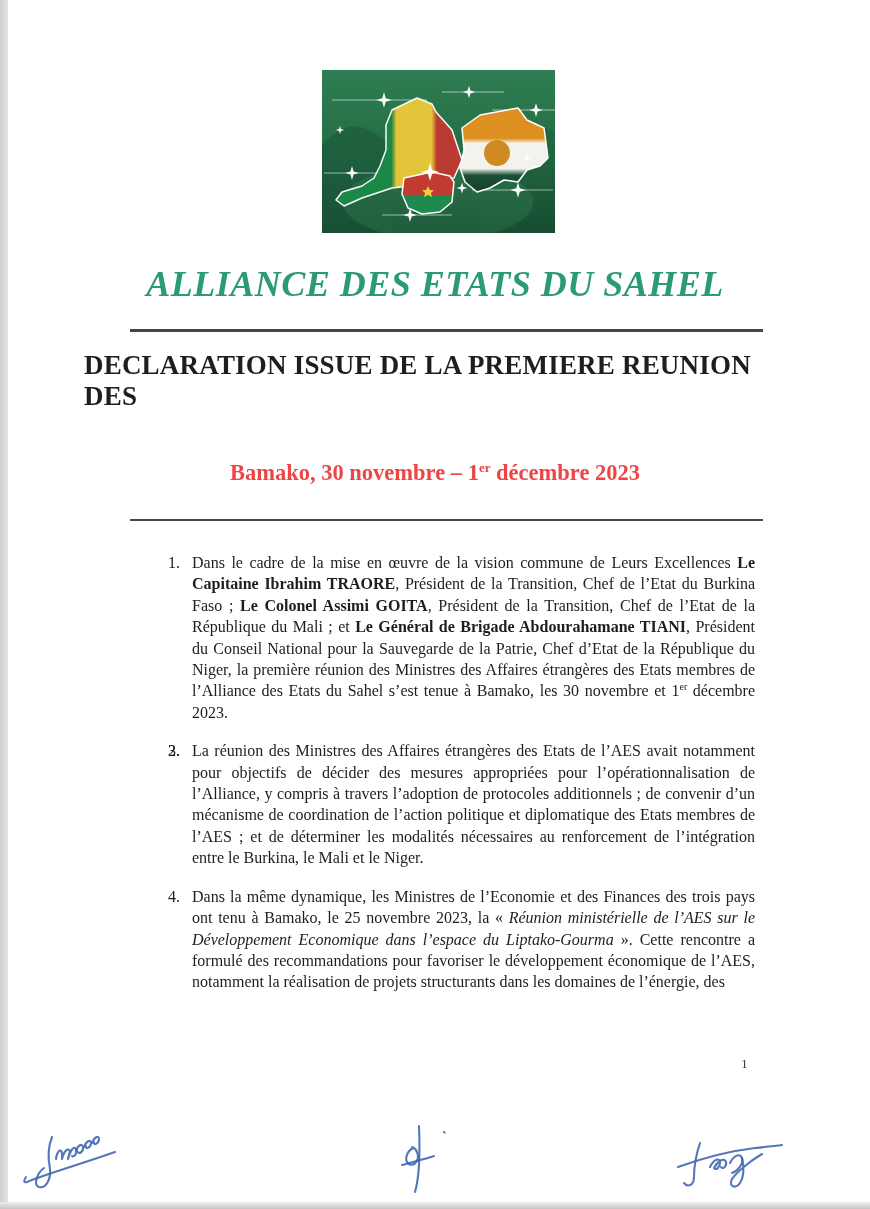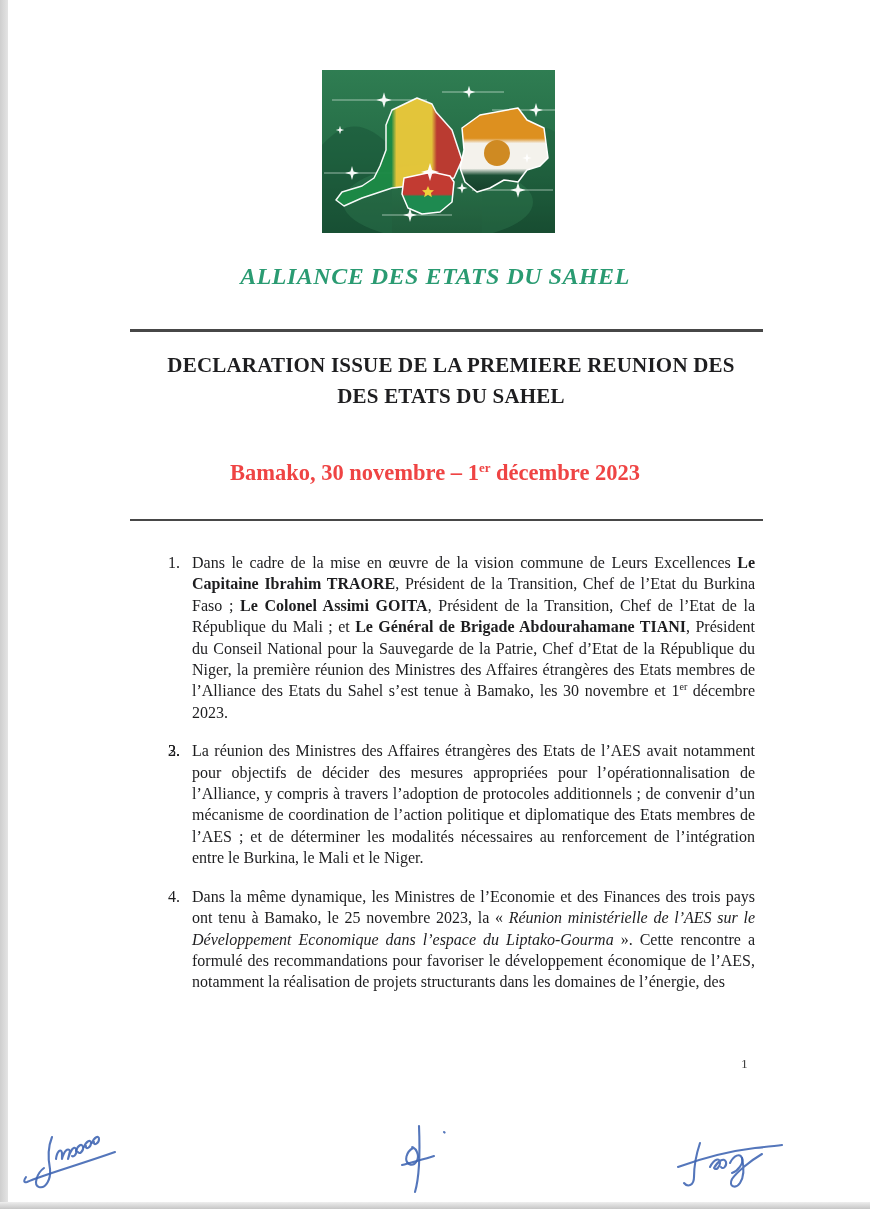--- a/index.html
+++ b/index.html
@@ -8,26 +8,26 @@
     background:#ffffff;color:#1d1d1f;
     font-family:"Liberation Serif", serif;
   }
   .scan-edge-left{position:absolute;left:0;top:0;width:8px;height:100%;
     background:linear-gradient(to right,#cfcfcf,#e4e4e4);}
   .scan-edge-bottom{position:absolute;left:0;bottom:0;width:100%;height:7px;
     background:linear-gradient(to top,#c6c6c6,#eeeeee);}
   .logo{position:absolute;left:322px;top:70px;width:233px;height:163px;}
   .logo svg{display:block;width:100%;height:100%;}
   .org-title{position:absolute;top:263px;left:0;width:870px;text-align:center;
-    font-weight:bold;font-style:italic;font-size:24px;letter-spacing:0.5px;color:#2a9b72;}
+    font-weight:bold;font-style:italic;font-size:36px;letter-spacing:0.5px;color:#2a9b72;}
   .rule{position:absolute;left:130px;width:633px;background:#474747;}
   .rule-top{top:329px;height:3px;}
   .rule-bottom{top:519px;height:2px;}
-  .doc-title{position:absolute;top:350px;left:115px;width:672px;text-align:center;
-    font-weight:bold;font-size:21px;line-height:30.5px;color:#1e1e20;letter-spacing:0.2px;}
+  .doc-title{position:absolute;top:350px;left:84px;width:672px;text-align:left;
+    font-weight:bold;font-size:27px;line-height:30.5px;color:#1e1e20;letter-spacing:0.2px;}
   .date-line{position:absolute;top:460px;left:99px;width:672px;text-align:center;
     font-weight:bold;font-size:22.5px;color:#ef4444;}
   .date-line sup{font-size:13px;vertical-align:super;line-height:0;}
   ol.paragraphs{position:absolute;top:552px;left:168px;width:587px;margin:0;padding:0;
     list-style:none;font-size:16px;line-height:21.4px;color:#1d1d1f;}
   ol.paragraphs li{position:relative;padding-left:24px;text-align:justify;margin-bottom:17px;}
   ol.paragraphs .num{position:absolute;left:0;top:0;}
   .b{font-weight:bold;}
   .i{font-style:italic;}
   ol.paragraphs sup{font-size:10px;vertical-align:super;line-height:0;}
@@ -115,21 +115,20 @@
     </g>
   </svg>
 </div>
 
 <div class="org-title">ALLIANCE DES ETATS DU SAHEL</div>
 
 <div class="rule rule-top"></div>
 
 <div class="doc-title">
   <div>DECLARATION ISSUE DE LA PREMIERE REUNION DES</div>
-  <div>DES ETATS DU SAHEL</div>
 </div>
 
 <div class="date-line"><span>Bamako, 30 novembre – 1</span><sup>er</sup><span> décembre 2023</span></div>
 
 <div class="rule rule-bottom"></div>
 
 <ol class="paragraphs">
     <li><span class="num">1.</span><span>Dans le cadre de la mise en œuvre de la vision commune de Leurs Excellences </span><span class="b">Le Capitaine Ibrahim TRAORE</span><span>, Président de la Transition, Chef de l’Etat du Burkina Faso ; </span><span class="b">Le Colonel Assimi GOITA</span><span>, Président de la Transition, Chef de l’Etat de la République du Mali ; et </span><span class="b">Le Général de Brigade Abdourahamane TIANI</span><span>, Président du Conseil National pour la Sauvegarde de la Patrie, Chef d’Etat de la République du Niger, la première réunion des Ministres des Affaires étrangères des Etats membres de l’Alliance des Etats du Sahel s’est tenue à Bamako, les 30 novembre et 1</span><sup>er</sup><span> décembre 2023.</span></li>
     <li><span class="num">2.</span></li>
     <li><span class="num">3.</span><span>La réunion des Ministres des Affaires étrangères des Etats de l’AES avait notamment pour objectifs de décider des mesures appropriées pour l’opérationnalisation de l’Alliance, y compris à travers l’adoption de protocoles additionnels ; de convenir d’un mécanisme de coordination de l’action politique et diplomatique des Etats membres de l’AES ; et de déterminer les modalités nécessaires au renforcement de l’intégration entre le Burkina, le Mali et le Niger.</span></li>

